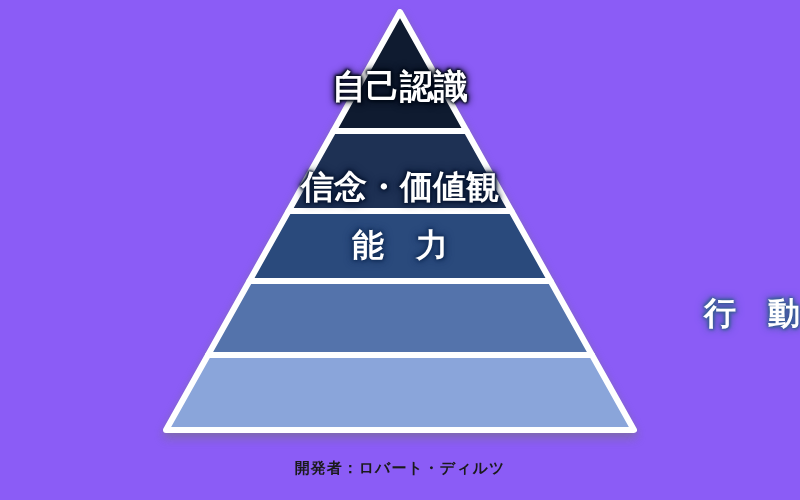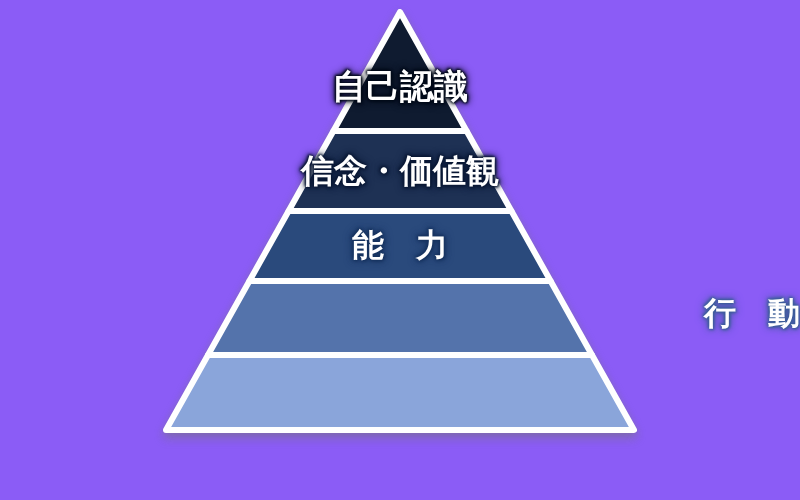--- a/index.html
+++ b/index.html
@@ -26,21 +26,21 @@
     position: absolute;
     left: 0; right: 0;
     text-align: center;
     color: #ffffff;
     font-weight: bold;
     line-height: 40px;
     white-space: pre;
   }
   .lv1 { top: 66px;  font-size: 34px;
          text-shadow: 0 0 3px #020a18, 0 0 6px #020a18, 0 0 10px #020a18, 1px 1px 3px #020a18, -1px -1px 3px #020a18; }
-  .lv2 { top: 151px; font-size: 33px;
+  .lv2 { top: 167px; font-size: 33px;
          text-shadow: 0 0 3px #0a1834, 0 0 6px #0a1834, 0 0 10px #0a1834, 1px 1px 3px #0a1834, -1px -1px 3px #0a1834; }
   .lv3 { top: 225px; font-size: 32px;
          text-shadow: 0 0 3px #17335f, 0 0 6px #17335f, 0 0 10px #17335f, 1px 1px 3px #17335f, -1px -1px 3px #17335f; }
   .lv4 { top: 293px; font-size: 32px;
          text-shadow: 0 0 3px #3b5d97, 0 0 6px #3b5d97, 0 0 10px #3b5d97, 1px 1px 3px #3b5d97, -1px -1px 3px #3b5d97; text-align: right; }
   .lv5 { top: 365px; font-size: 32px;
          text-shadow: 0 0 3px #6e8ec9, 0 0 6px #6e8ec9, 0 0 10px #6e8ec9, 1px 1px 3px #6e8ec9, -1px -1px 3px #6e8ec9; }
   .caption {
     position: absolute;
     left: 0; right: 0;
@@ -63,14 +63,15 @@
     <polygon points="288.6,211 511.4,211 550.6,281 249.4,281" fill="#2a4a7c"></polygon>
     <polygon points="249.4,281 550.6,281 592,355 208,355" fill="#5473ab"></polygon>
     <polygon points="208,355 592,355 634,430 166,430" fill="#8aa5da"></polygon>
   </svg>
 
   <div class="label lv1">自己認識</div>
   <div class="label lv2">信念・価値観</div>
   <div class="label lv3">能　力</div>
   <div class="label lv4">行　動</div>
 
+  <div class="caption">開発者：ロバート・ディルツ</div>
 
 </div>
 
 </body></html>

